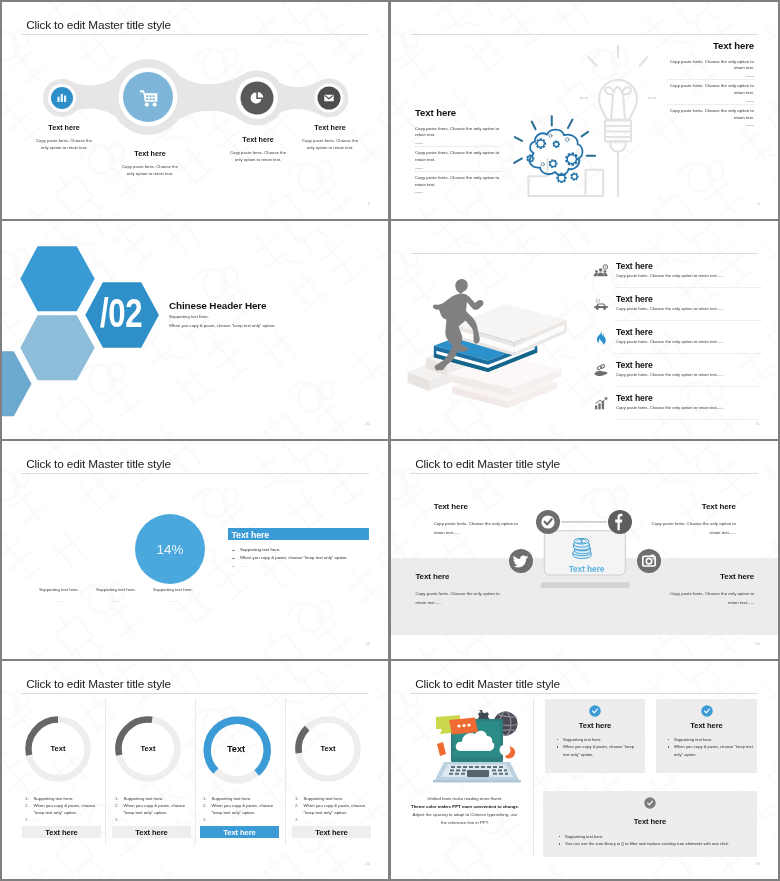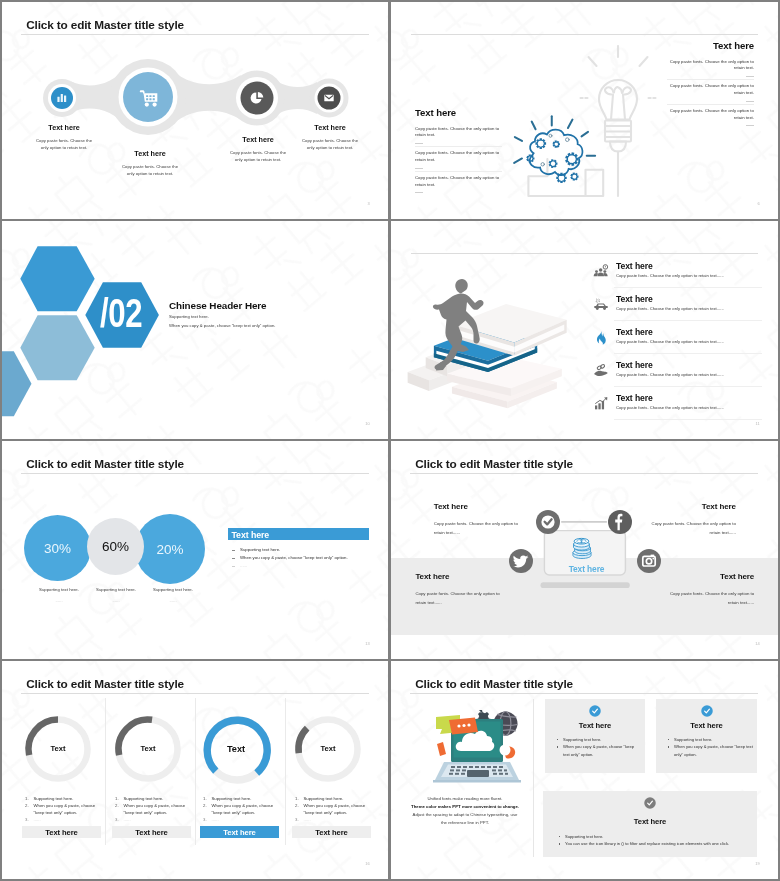--- a/index.html
+++ b/index.html
@@ -1,20 +1,20 @@
 <!DOCTYPE html>
 <html><head>
 <meta charset="utf-8">
 <style>
   html,body{margin:0;padding:0;}
   body{width:780px;height:881px;background:#808080;font-family:"Liberation Sans",sans-serif;-webkit-font-smoothing:antialiased;}
   div,span,p,h1,h2,h3,h4,li,ul,i,b,em,a,td,th{font-family:"Liberation Sans",sans-serif;}
   #grid{position:absolute;left:0;top:0;width:780px;height:881px;}
   .slide{position:absolute;background:#fff;overflow:hidden;}
-  .title{position:absolute;font-size:11.8px;font-weight:bold;color:#1a1a1a;letter-spacing:-0.15px;white-space:nowrap;}
+  .title{position:absolute;font-size:11.8px;font-weight:normal;color:#1a1a1a;letter-spacing:-0.15px;white-space:nowrap;}
   .titlerule{position:absolute;background:#dcdcdc;height:1px;}
   .pg{position:absolute;font-size:4px;color:#b9b9b9;letter-spacing:0.2px;}
   .wmlayer{position:absolute;left:0;top:0;width:100%;height:100%;pointer-events:none;z-index:0;opacity:0.55;}
   .wmlayer svg{display:block;width:100%;height:100%;}
   .slide > .title,.slide > .titlerule,.slide > .pg,.slide > svg,.slide > div:not(.wmlayer),.slide > ul,.slide > ol{z-index:1;}
   
   #s1,#s3,#s5,#s7{left:2px;width:386px;}
   #s2,#s4,#s6,#s8{left:391px;width:387px;}
   #s1,#s2{top:2px;height:217px;}
   #s3,#s4{top:221px;height:218px;}
@@ -528,28 +528,22 @@
           <path d="M 118 10 C 104 10 98 22 103 31 C 108 40 124 38 126 24 C 128 10 114 0 100 6"></path>
           <path d="M 136 20 C 126 16 118 26 124 33 C 130 40 141 32 138 22"></path>
         </g>
       </pattern>
     </defs>
     <rect x="0" y="0" width="390" height="220" fill="url(#wmp5)"></rect>
   </svg>
 </div>
   <div class="title">Click to edit Master title style</div>
   <div class="titlerule"></div>
-  <div class="s5c" id="s5c0">
-        <span>30%</span>
-      </div>
-  <div class="s5c" id="s5c1">
-        <span>60%</span>
-      </div>
   <div class="s5c" id="s5c2">
-        <span>20%</span>
+        <span>14%</span>
       </div>
   <div class="s5cap" id="s5p0">
         <p>Supporting text here.</p>
         <i>......</i>
       </div>
   <div class="s5cap" id="s5p1">
         <p>Supporting text here.</p>
         <i>......</i>
       </div>
   <div class="s5cap" id="s5p2">

